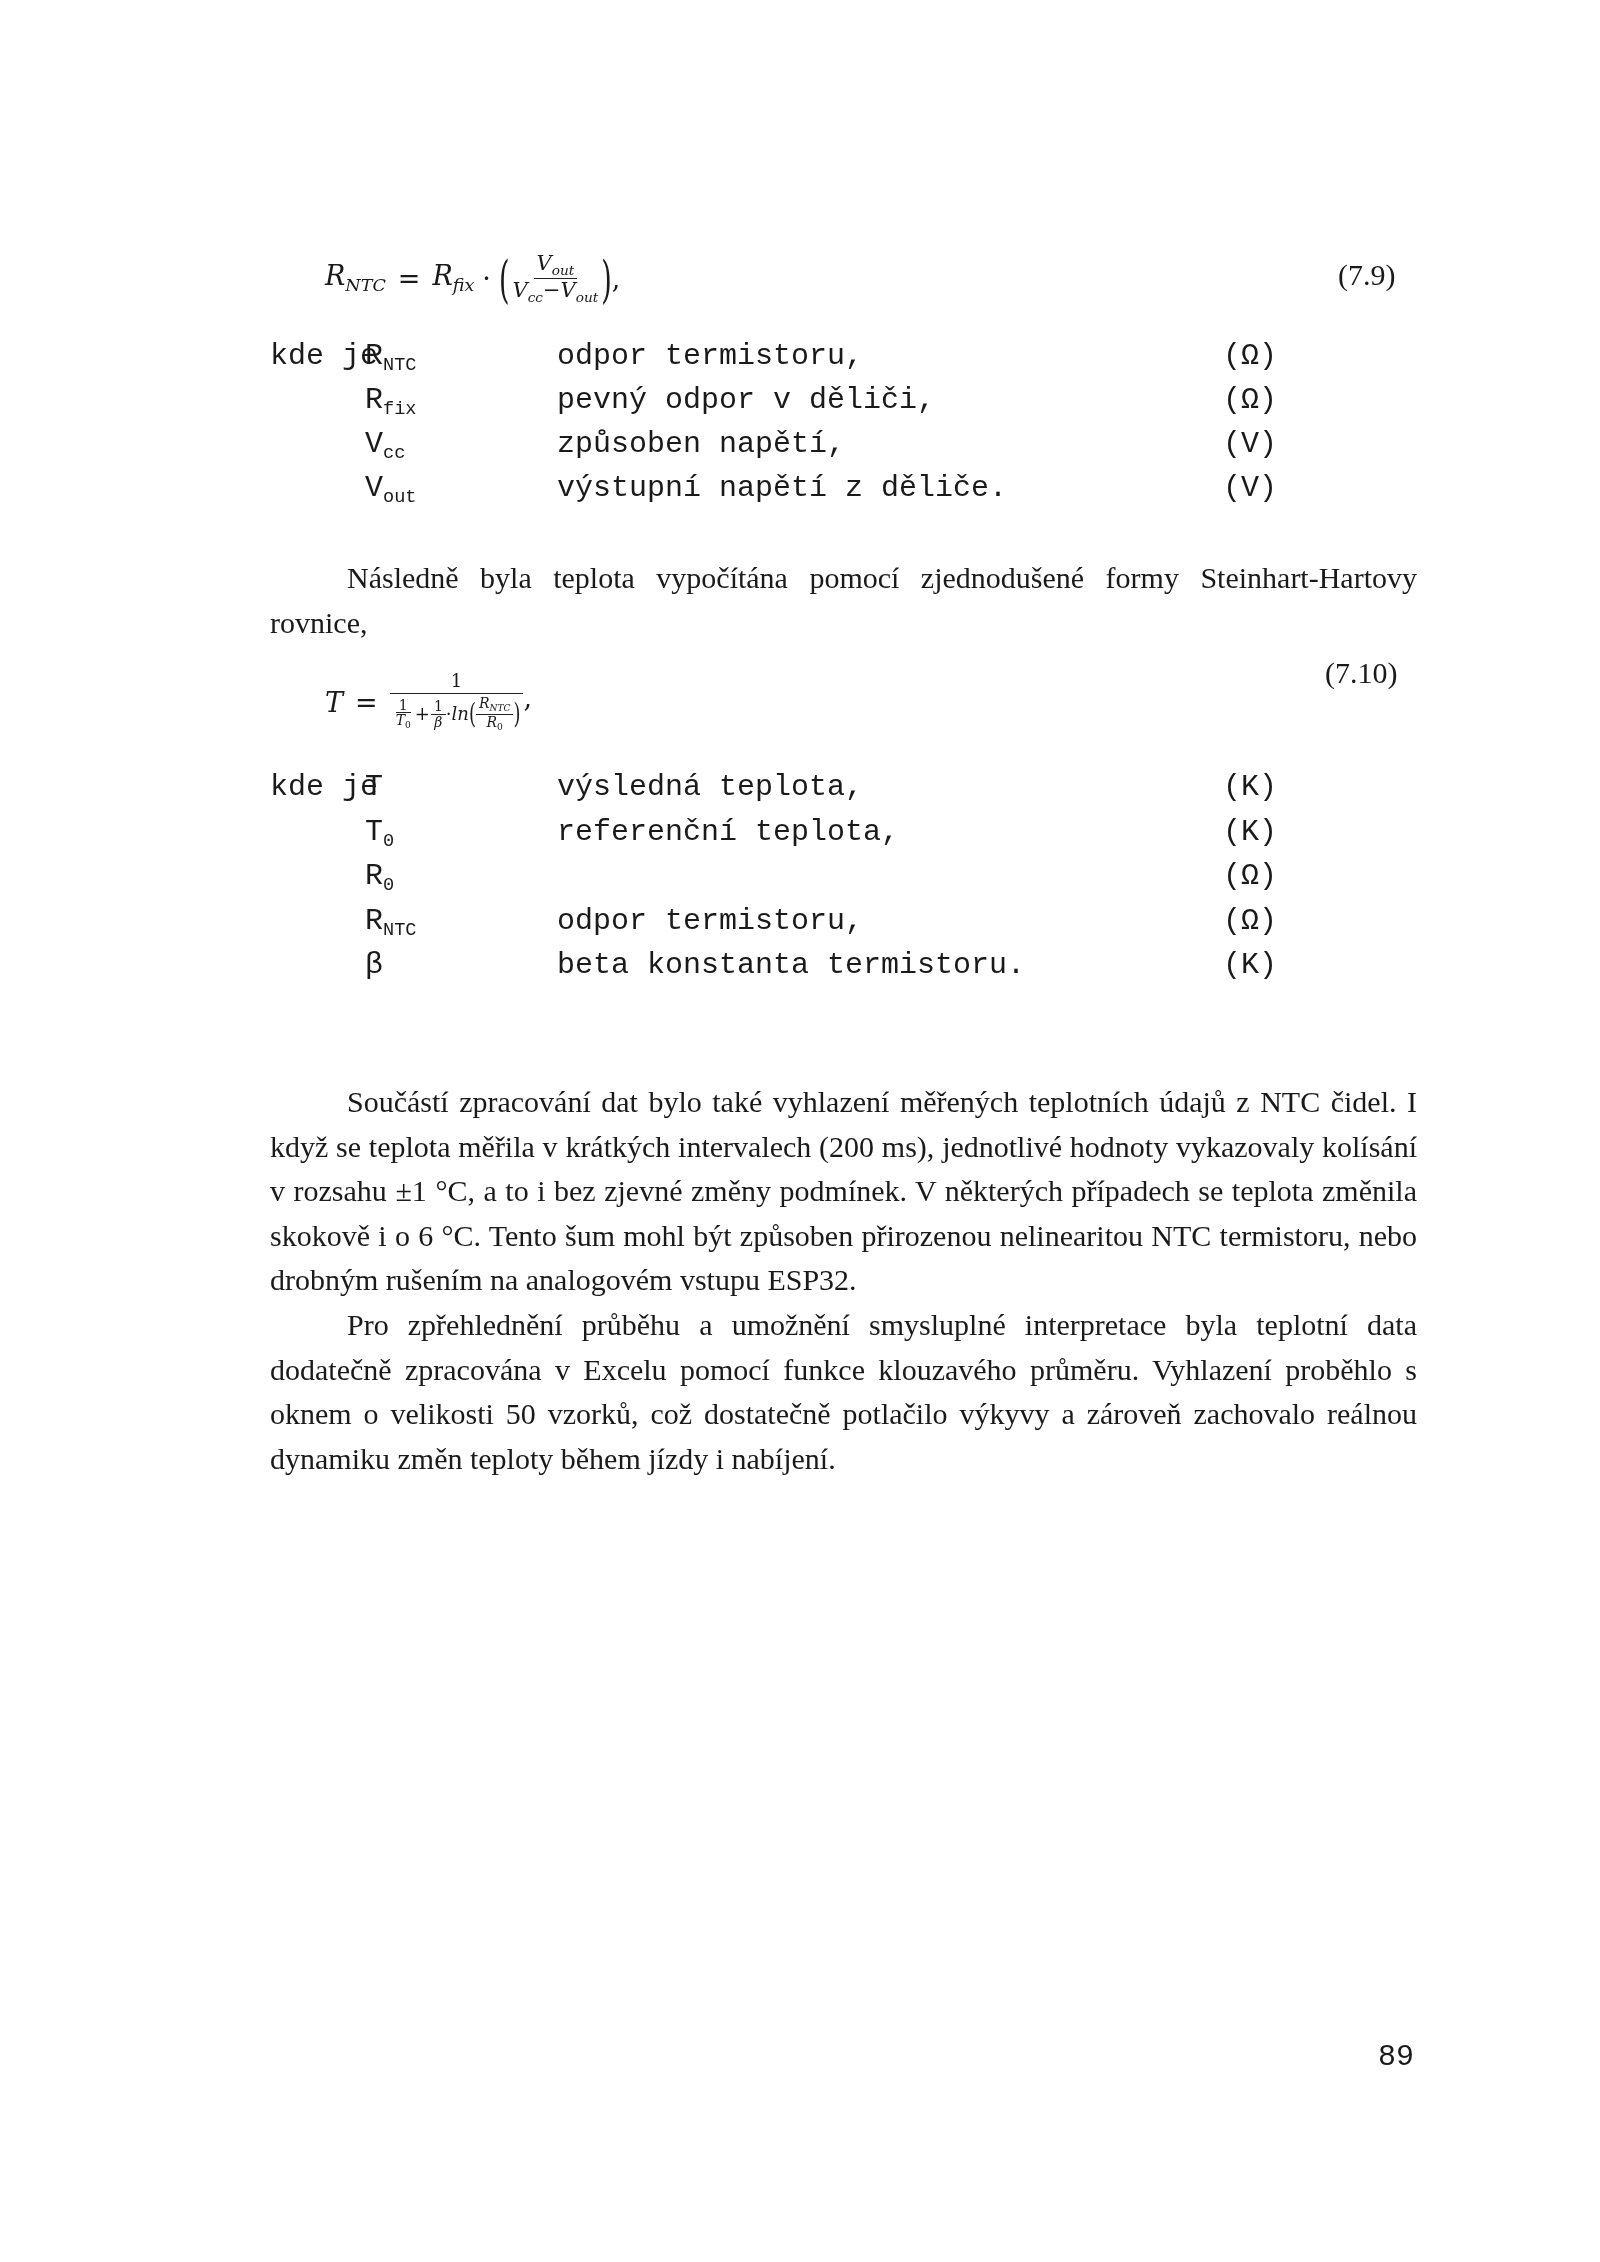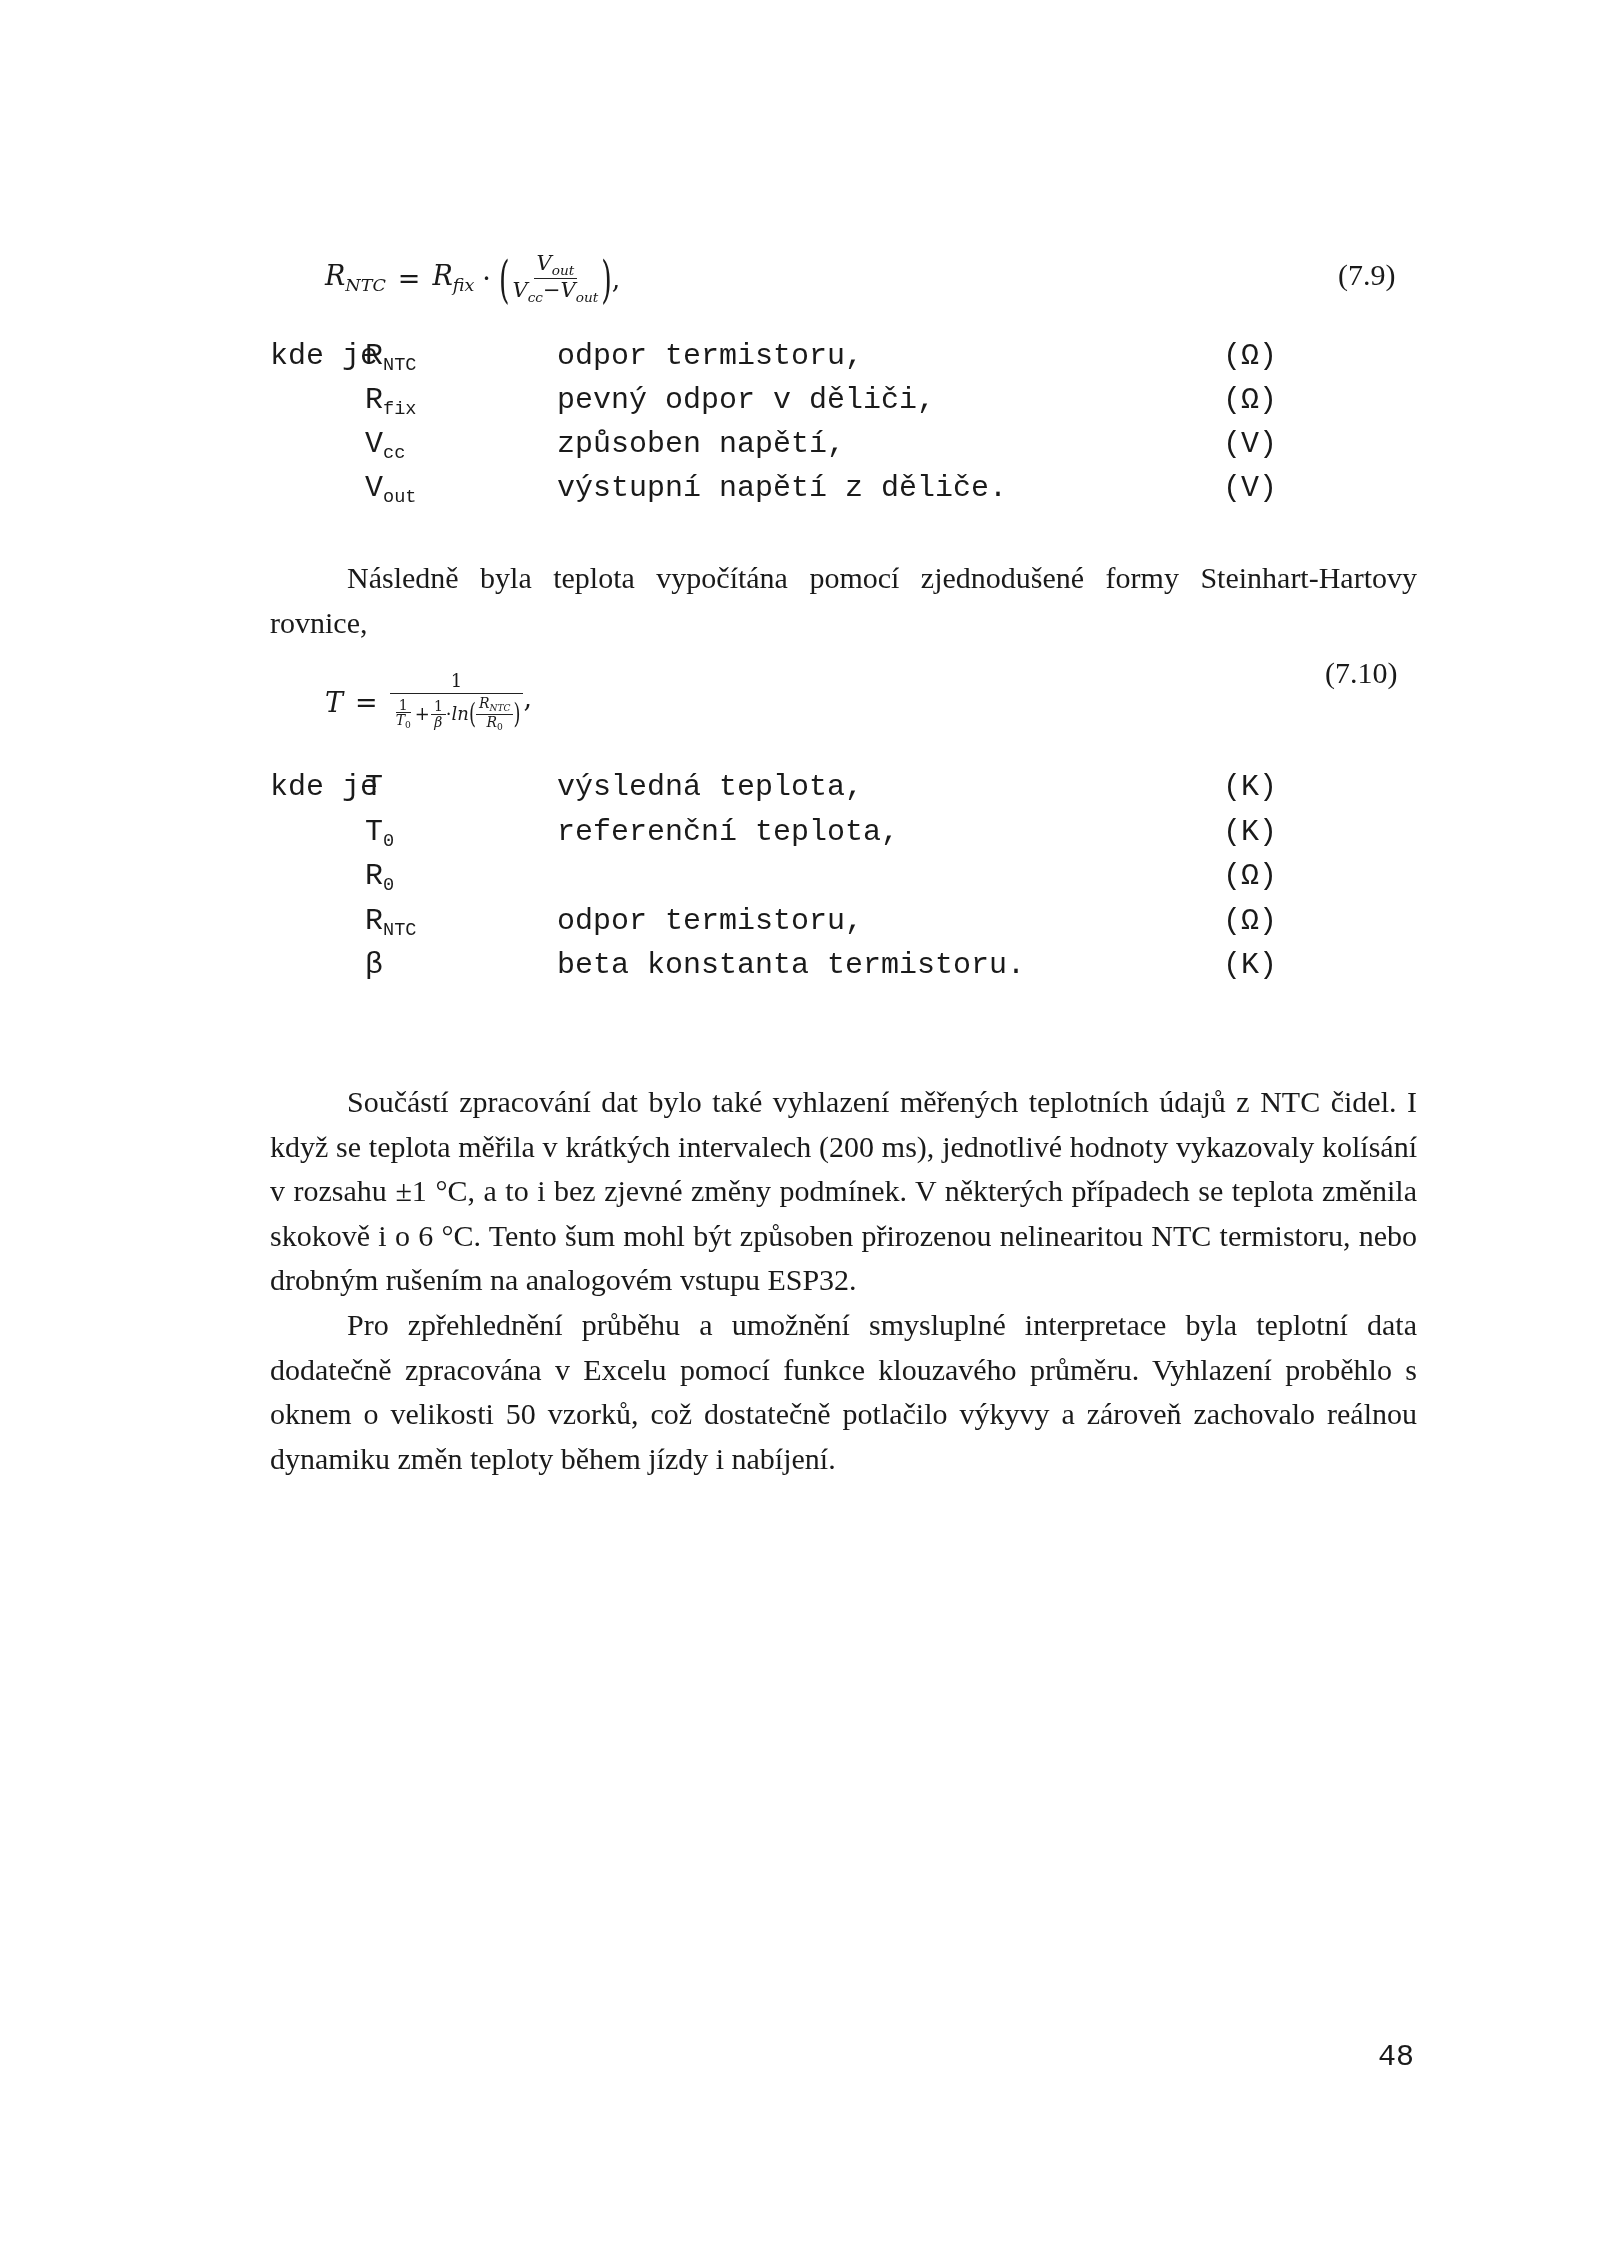--- a/index.html
+++ b/index.html
@@ -123,13 +123,13 @@
     <span class="desc"><span>beta konstanta termistoru.</span></span>
     <span class="unit">(K)</span>
   </div>
 </div>
 
 <div class="para" style="top:1080px;">
   <p>Součástí zpracování dat bylo také vyhlazení měřených teplotních údajů z NTC čidel. I když se teplota měřila v krátkých intervalech (200 ms), jednotlivé hodnoty vykazovaly kolísání v rozsahu ±1 °C, a to i bez zjevné změny podmínek. V některých případech se teplota změnila skokově i o 6 °C. Tento šum mohl být způsoben přirozenou nelinearitou NTC termistoru, nebo drobným rušením na analogovém vstupu ESP32.</p>
   <p>Pro zpřehlednění průběhu a umožnění smysluplné interpretace byla teplotní data dodatečně zpracována v Excelu pomocí funkce klouzavého průměru. Vyhlazení proběhlo s oknem o velikosti 50 vzorků, což dostatečně potlačilo výkyvy a zároveň zachovalo reálnou dynamiku změn teploty během jízdy i nabíjení.</p>
 </div>
 
-<div class="abs" style="left:1378px; top:2040px; font-size:30px;">48</div>
+<div class="abs" style="left:1378px; top:2040px; font-size:30px;">89</div>
 
 </body></html>

